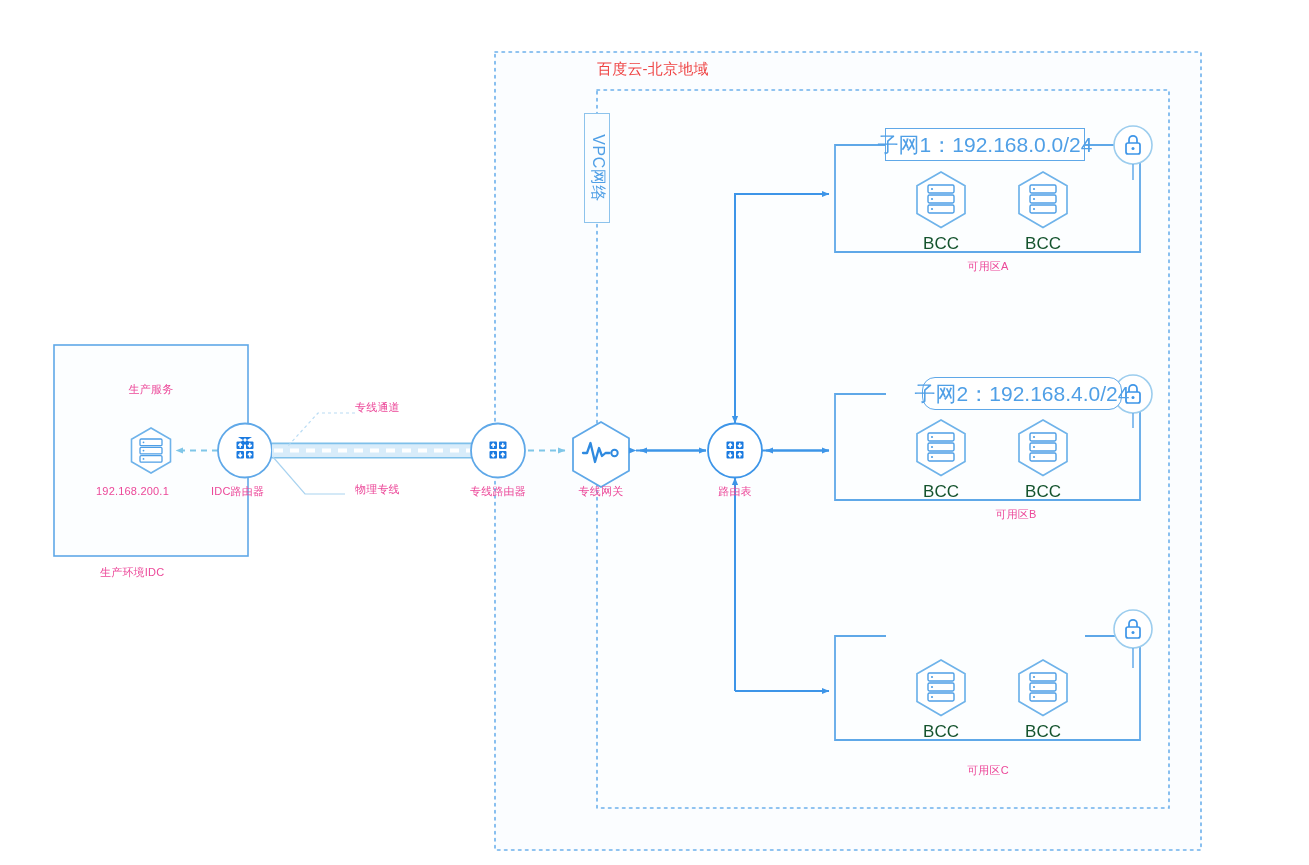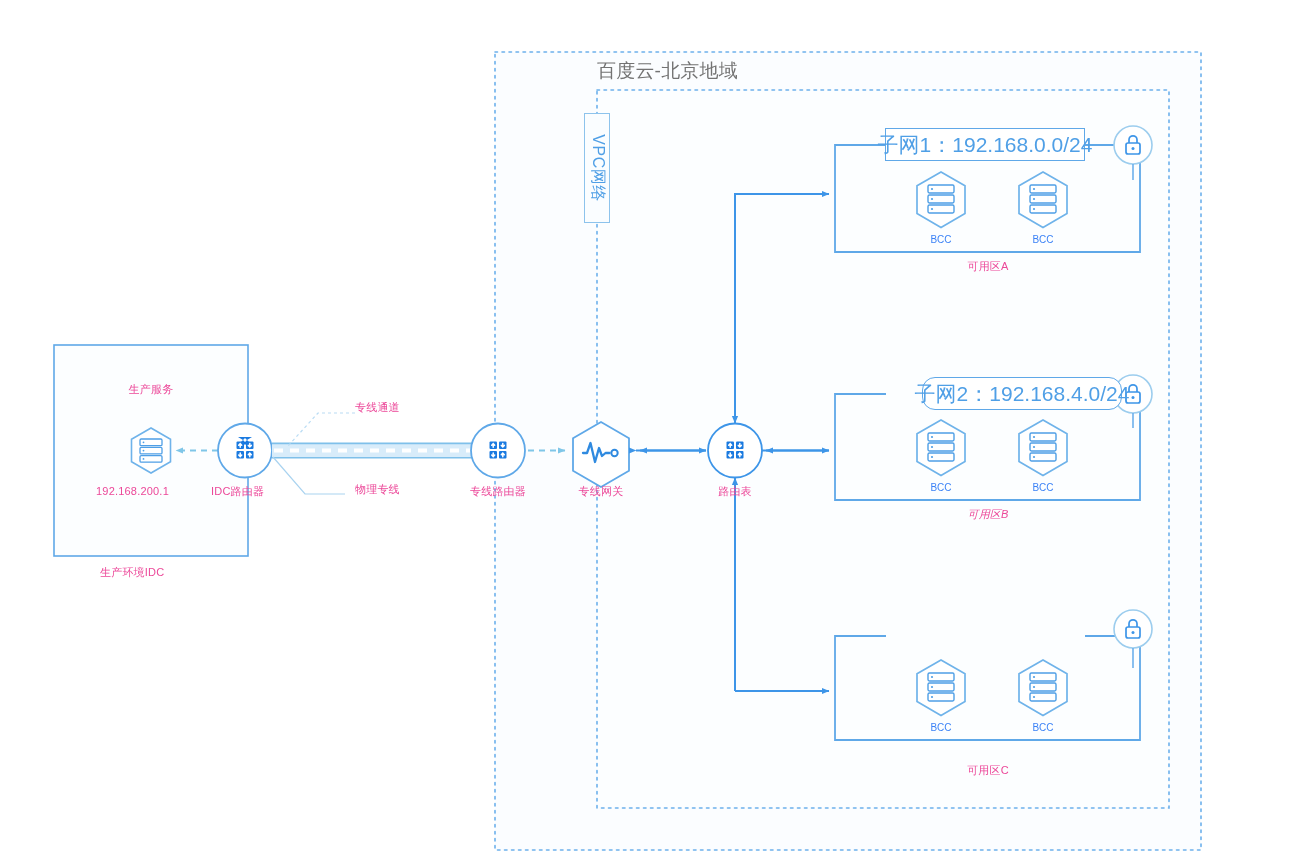--- a/index.html
+++ b/index.html
@@ -31,22 +31,22 @@
     font-size: 11px;
     line-height: 1.2;
     white-space: nowrap;
     letter-spacing: 0.2px;
   }
   .lbl-center {
     transform: translateX(-50%);
     text-align: center;
   }
   .region-title {
-    font-size: 19px;
-    color: #737373;
+    font-size: 15px;
+    color: #ef4444;
   }
   .vpc-tag {
     position: absolute;
     width: 26px;
     height: 110px;
     border: 1px solid #8dc3ec;
     background: #fafdff;
     box-sizing: border-box;
   }
   .vpc-tag span {
@@ -69,22 +69,22 @@
     height: 33px;
     display: flex;
     align-items: center;
     justify-content: center;
     color: #4f9fe6;
     font-size: 21px;
     white-space: nowrap;
   }
   .bcc-label {
     position: absolute;
-    font-size: 10px;
-    color: #3b82f6;
+    font-size: 17px;
+    color: #14532d;
     transform: translateX(-50%);
   }
 </style>
 </head>
 <body>
 
 <div id="canvas">
 
   <svg id="svg-layer" viewBox="0 0 1309 865">
     <defs>
@@ -308,19 +308,19 @@
   <div class="lbl lbl-center" style="left:735px; top:485px;">路由表</div>
 
   <div class="subnet-cap" style="left:885px; top:128px; width:200px;">子网1：192.168.0.0/24</div>
   <div class="bcc-label" style="left:941px; top:234px;">BCC</div>
   <div class="bcc-label" style="left:1043px; top:234px;">BCC</div>
   <div class="lbl lbl-center" style="left:988px; top:260px;">可用区A</div>
 
   <div class="subnet-cap" style="left:922px; top:377px; width:200px;border-radius:13px;">子网2：192.168.4.0/24</div>
   <div class="bcc-label" style="left:941px; top:482px;">BCC</div>
   <div class="bcc-label" style="left:1043px; top:482px;">BCC</div>
-  <div class="lbl lbl-center" style="left:988px; top:508px;font-style:italic;">可用区B</div>
+  <div class="lbl lbl-center" style="left:1016px; top:508px;">可用区B</div>
 
   <div class="bcc-label" style="left:941px; top:722px;">BCC</div>
   <div class="bcc-label" style="left:1043px; top:722px;">BCC</div>
   <div class="lbl lbl-center" style="left:988px; top:748px;margin-top:16px;">可用区C</div>
 
 </div>
 
 </body></html>

